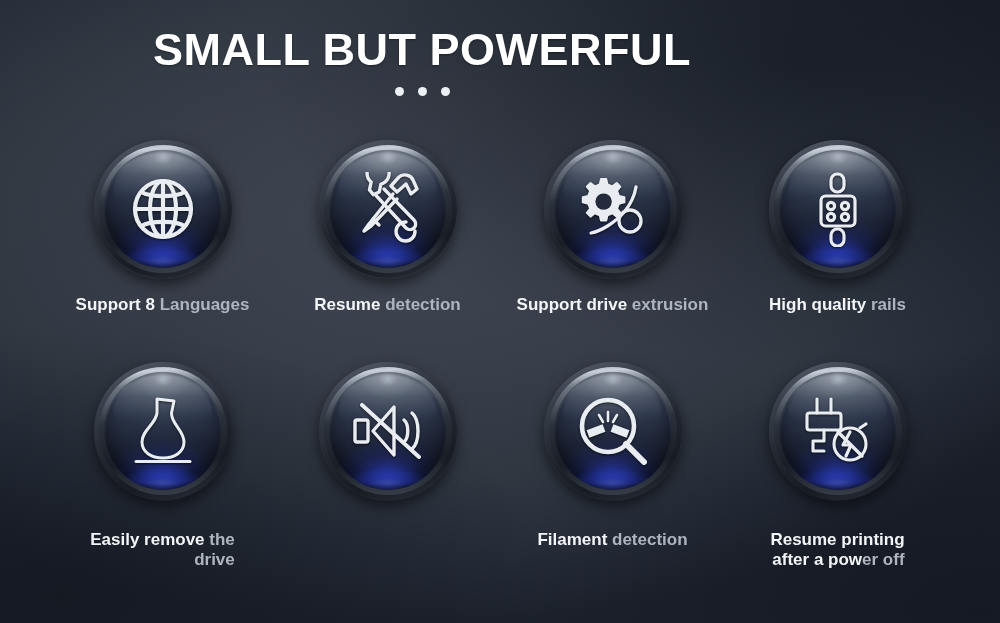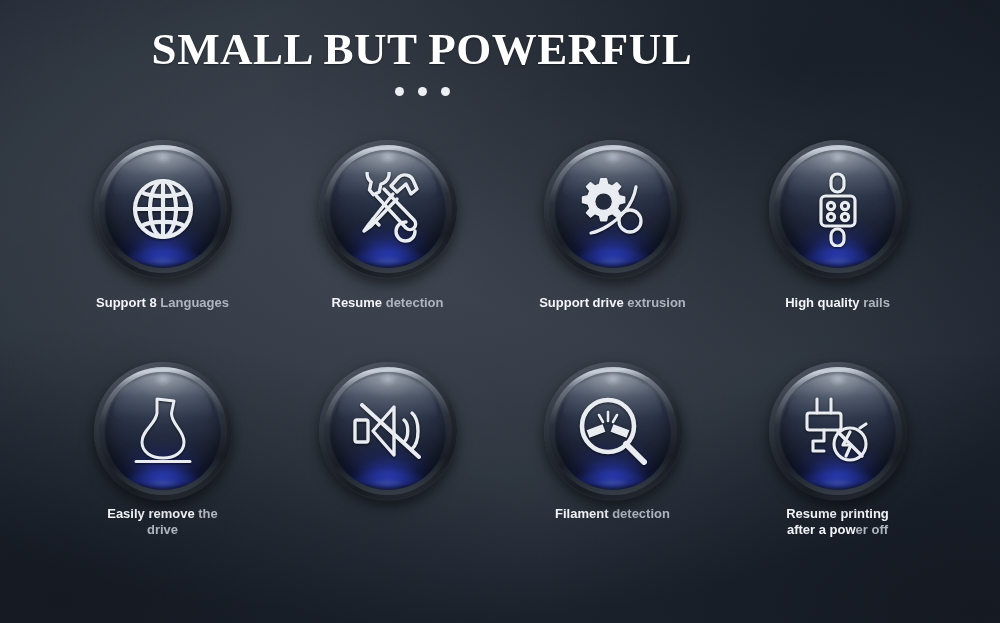--- a/index.html
+++ b/index.html
@@ -20,21 +20,21 @@
   .bg-vig {
     position:absolute; inset:0;
     background:
       linear-gradient(to bottom right, rgba(255,255,255,0.015) 0%, rgba(0,0,0,0) 40%),
       radial-gradient(ellipse 90% 80% at 80% 10%, rgba(12,16,24,0.55) 0%, rgba(12,16,24,0) 60%),
       radial-gradient(ellipse 80% 70% at 6% 96%, rgba(12,16,24,0.5) 0%, rgba(12,16,24,0) 62%),
       radial-gradient(ellipse 80% 70% at 98% 98%, rgba(10,14,22,0.45) 0%, rgba(10,14,22,0) 60%);
   }
 
   
-  #header { position:absolute; top:0; left:0; width:844px; z-index:5; text-align:center;font-family:Liberation Serif, serif; }
+  #header { position:absolute; top:0; left:0; width:844px; z-index:5; text-align:center; }
   #page-title {
     margin-top:26px;
     font-size:45px;
     font-weight:bold;
     letter-spacing:0.5px;
     color:#ffffff;
     text-shadow:0 1px 2px rgba(0,0,0,0.4);
     line-height:1.05;
   }
   #dots { margin-top:14px; display:flex; justify-content:center; gap:14px; }
@@ -102,31 +102,31 @@
   .icon-holder {
     position:absolute; inset:10px; border-radius:50%;
     display:flex; align-items:center; justify-content:center;
     z-index:3;
   }
   .icon-holder svg { display:block; filter:drop-shadow(0 1px 1px rgba(0,0,0,0.6)); }
 
   
   .caption {
     margin-top:17px;
-    text-align:center;
+    text-align:right;
     line-height:1.2;
-    font-size:13px;
+    font-size:17px;
     font-weight:bold;
     max-width:215px;
   }
   .cap-strong { color:#f2f4f7; }
   .cap-soft   { color:#aeb5bf; font-weight:bold; }
   .cap-line2  { display:block; }
 
-  .row2 .caption { margin-top:6px; }
+  .row2 .caption { margin-top:30px; }
 </style>
 </head>
 <body>
 
 <div id="backdrop">
   <div class="bg-base"></div>
   <div class="bg-vig"></div>
 </div>
 
 <div id="header">

